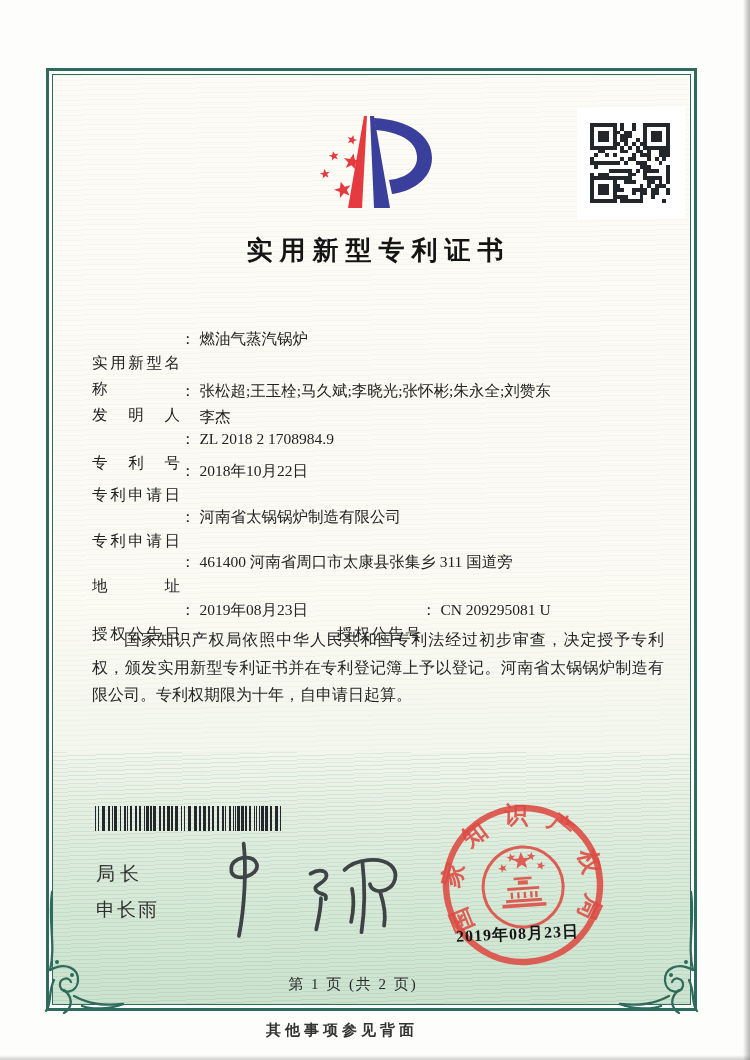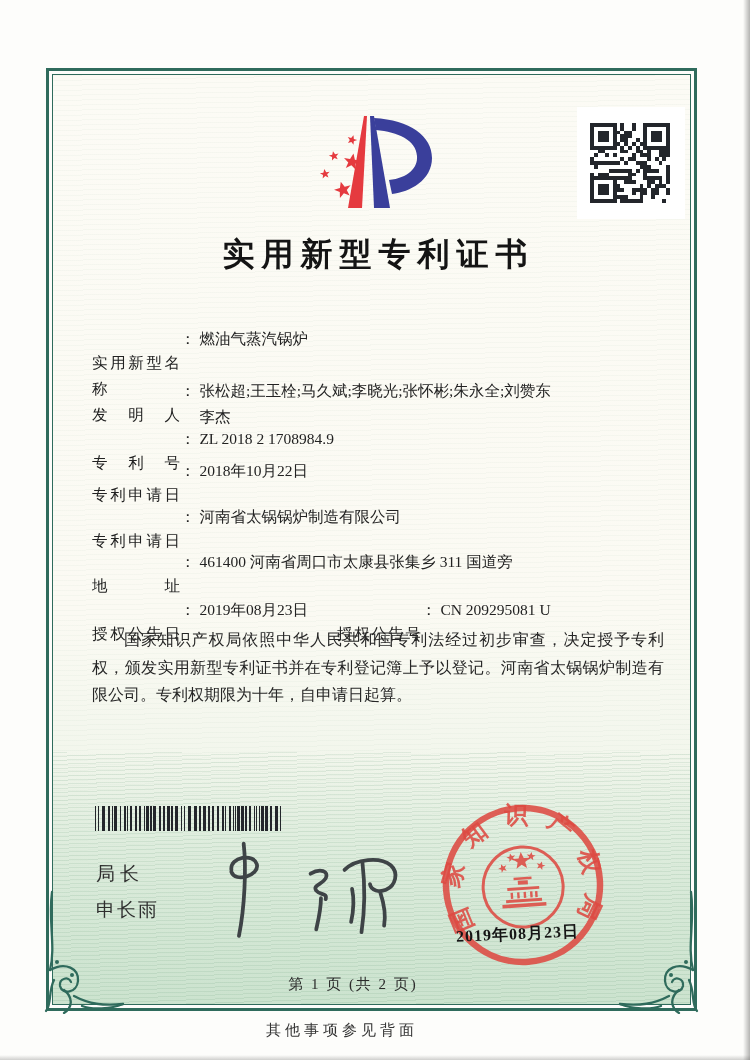--- a/index.html
+++ b/index.html
@@ -30,21 +30,21 @@
   
   .cert-no{position:absolute;left:74px;top:120px;font-size:17px;letter-spacing:2.5px;color:#222;}
   .logo{position:absolute;left:310px;top:110px;width:135px;height:105px;}
   .qr-patch{position:absolute;left:577px;top:107px;width:108px;height:112px;background:#ffffff;}
   .qr-grid{position:absolute;left:590px;top:123px;width:80px;height:80px;display:grid;
         grid-template-columns:repeat(21,1fr);grid-template-rows:repeat(21,1fr);}
   .qr-grid i{display:block;}
   .qr-grid i.on{background:#23262b;}
 
   .title{position:absolute;left:52px;top:233px;width:653px;text-align:center;
-        font-size:32px;font-weight:700;letter-spacing:7px;color:#141414;}
+        font-size:26px;font-weight:700;letter-spacing:7px;color:#141414;}
 
   
   .row{position:absolute;left:92px;width:578px;font-size:15.5px;line-height:26px;color:#222;}
   .flabel{display:inline-block;width:88px;text-align:justify;text-align-last:justify;vertical-align:top;margin-top:24px;}
   .colon{display:inline-block;vertical-align:top;}
   .fvalue{display:inline-block;vertical-align:top;max-width:460px;}
   .grp2{position:absolute;left:245px;top:0;white-space:nowrap;}
   .grp2 .flabel{width:84px;}
 
   
@@ -60,21 +60,21 @@
         font-family:"Liberation Sans","DejaVu Sans",sans-serif;color:#2e2e2e;}
   .signature{position:absolute;left:205px;top:836px;width:198px;height:102px;}
 
   .seal{position:absolute;left:437px;top:799px;width:172px;height:172px;transform:rotate(-4deg);}
   .seal-date{position:absolute;left:456px;top:923px;width:170px;font-size:16px;font-weight:700;
         letter-spacing:1px;color:#151515;transform:rotate(-2.5deg);}
 
   .page-info{position:absolute;left:52px;top:975px;width:602px;text-align:center;
         font-size:15px;letter-spacing:2px;color:#2b2b2b;}
   .back-note{position:absolute;left:0;top:1021px;width:684px;text-align:center;
-        font-size:15px;letter-spacing:4px;color:#333;}
+        font-size:15px;letter-spacing:4px;color:#333;font-weight:bold;}
 </style>
 </head>
 <body>
 
 <div class="page">
 
   <div class="frame">
     <div class="waves"></div>
     <div class="flourish bl">
       <svg viewBox="0 0 84 124" fill="none" stroke="#2f6b5c" stroke-width="2.3" stroke-linecap="round">

